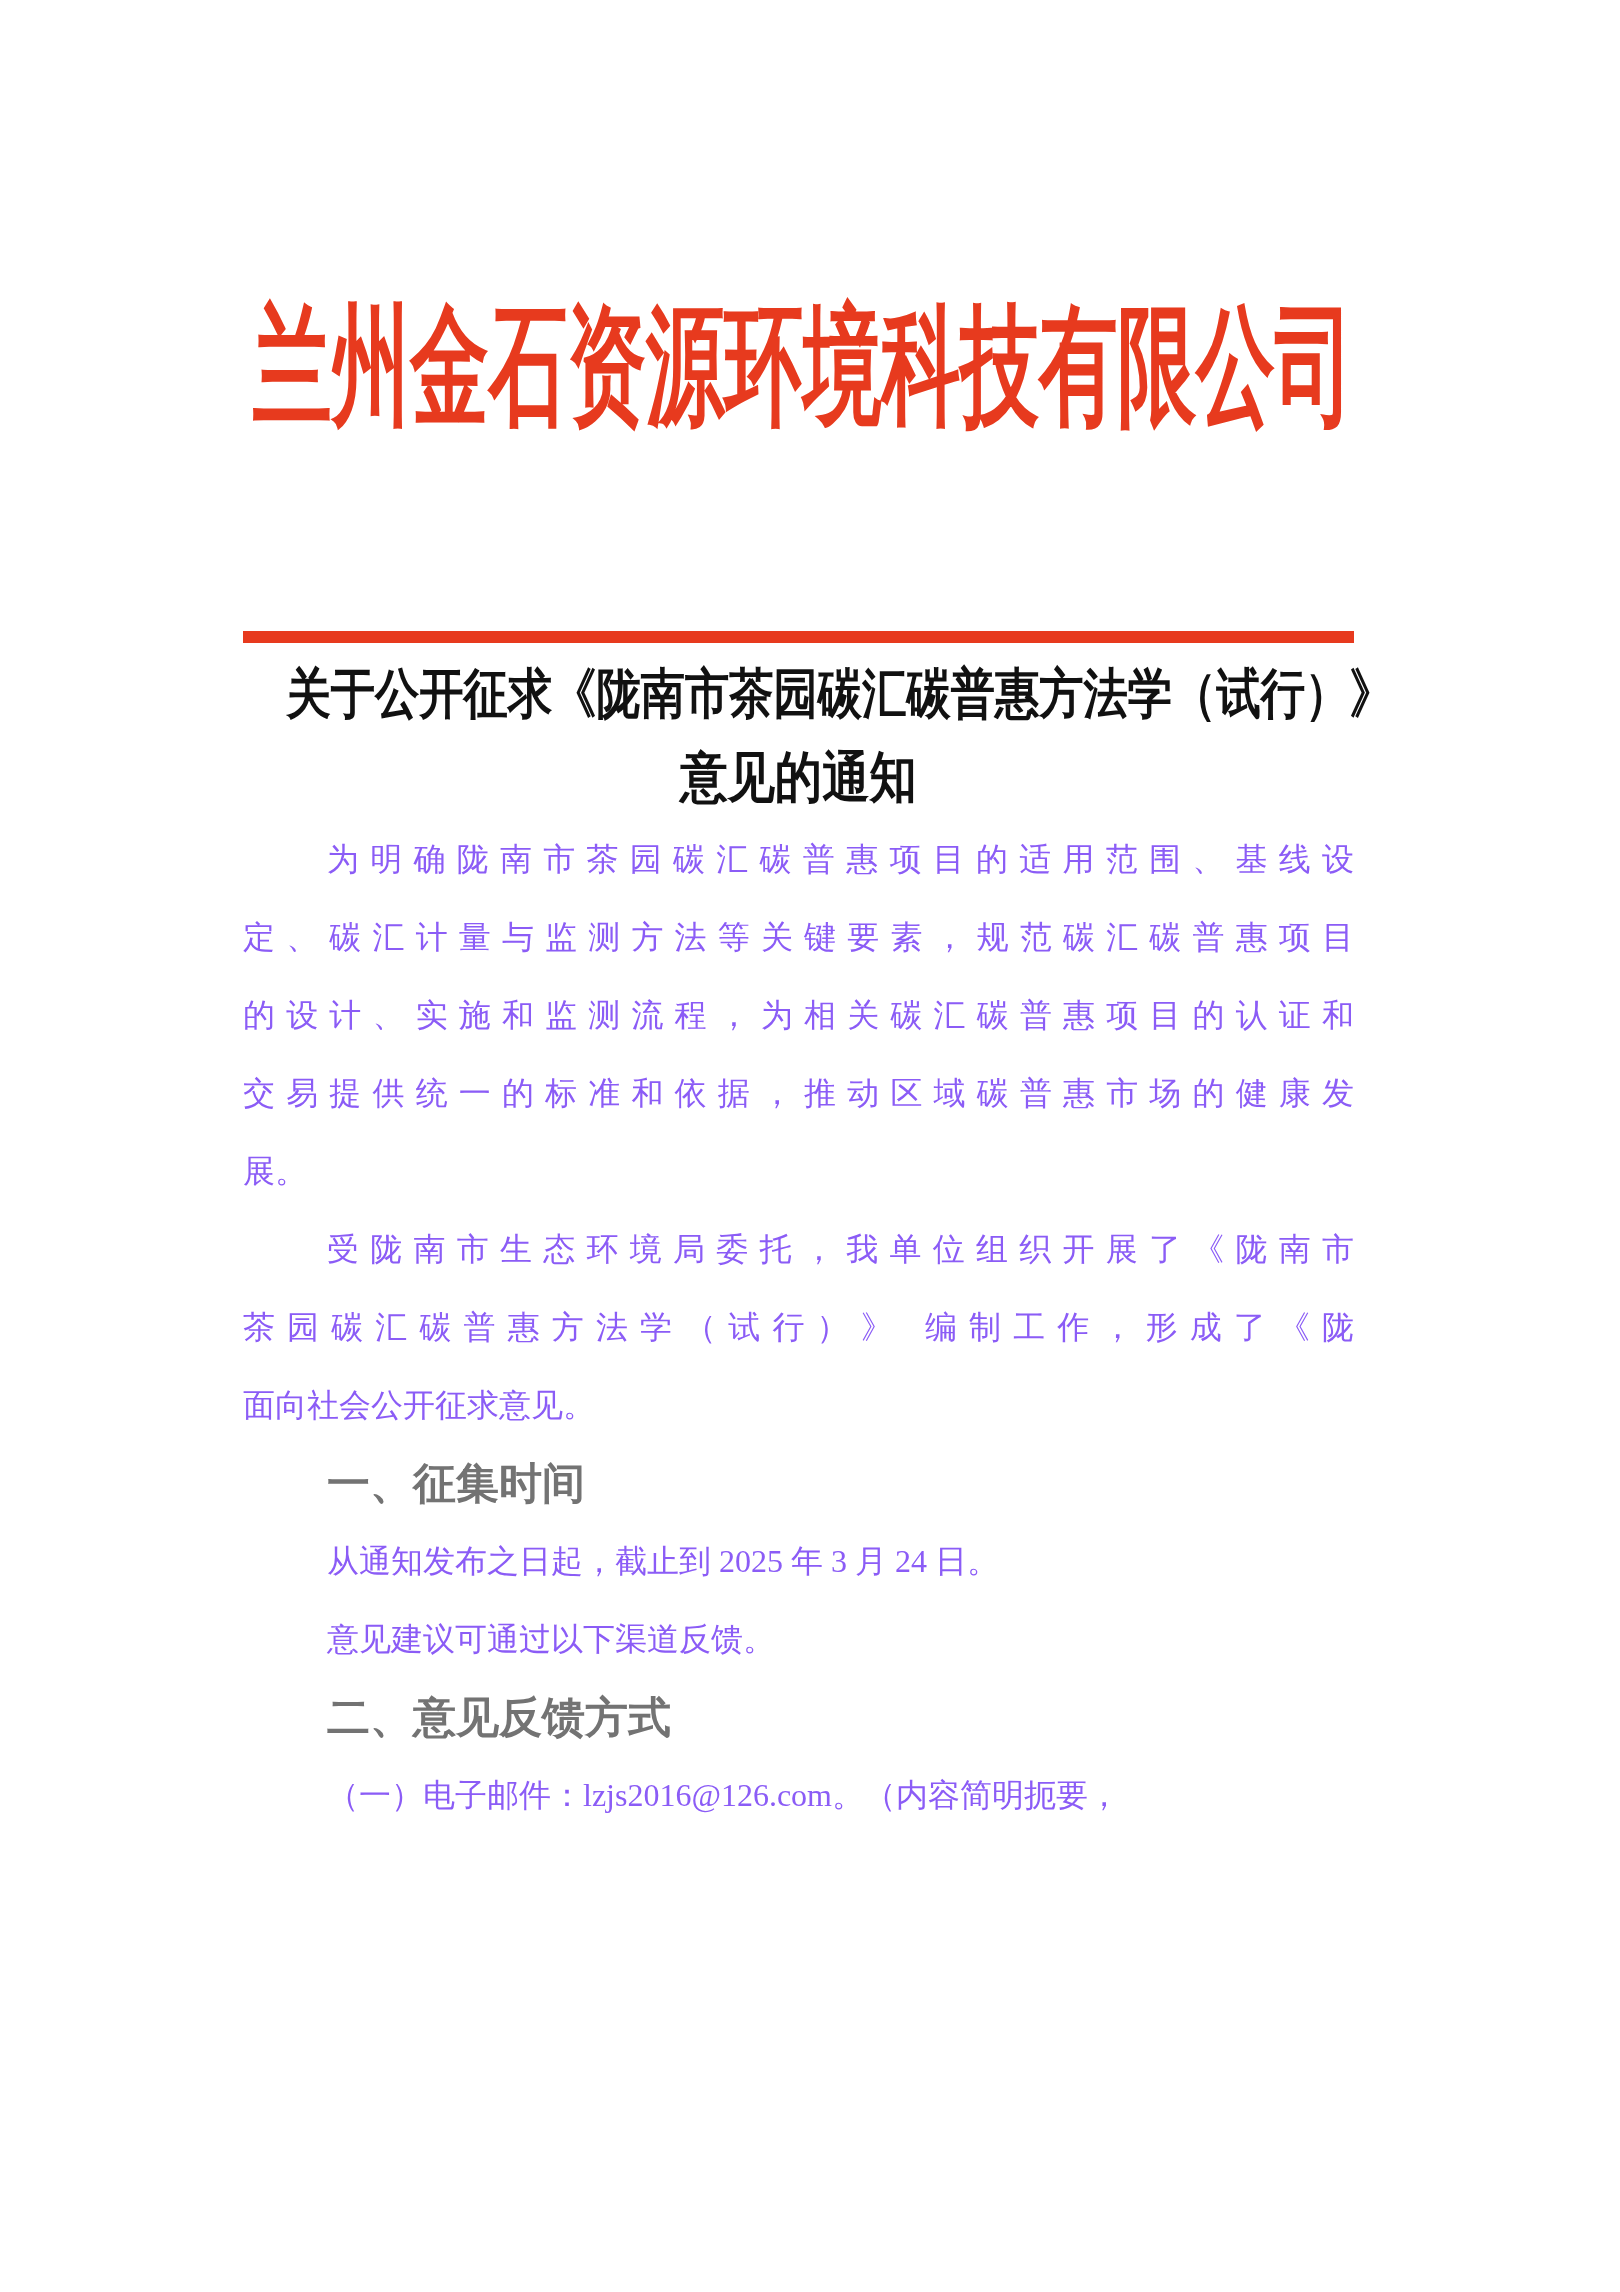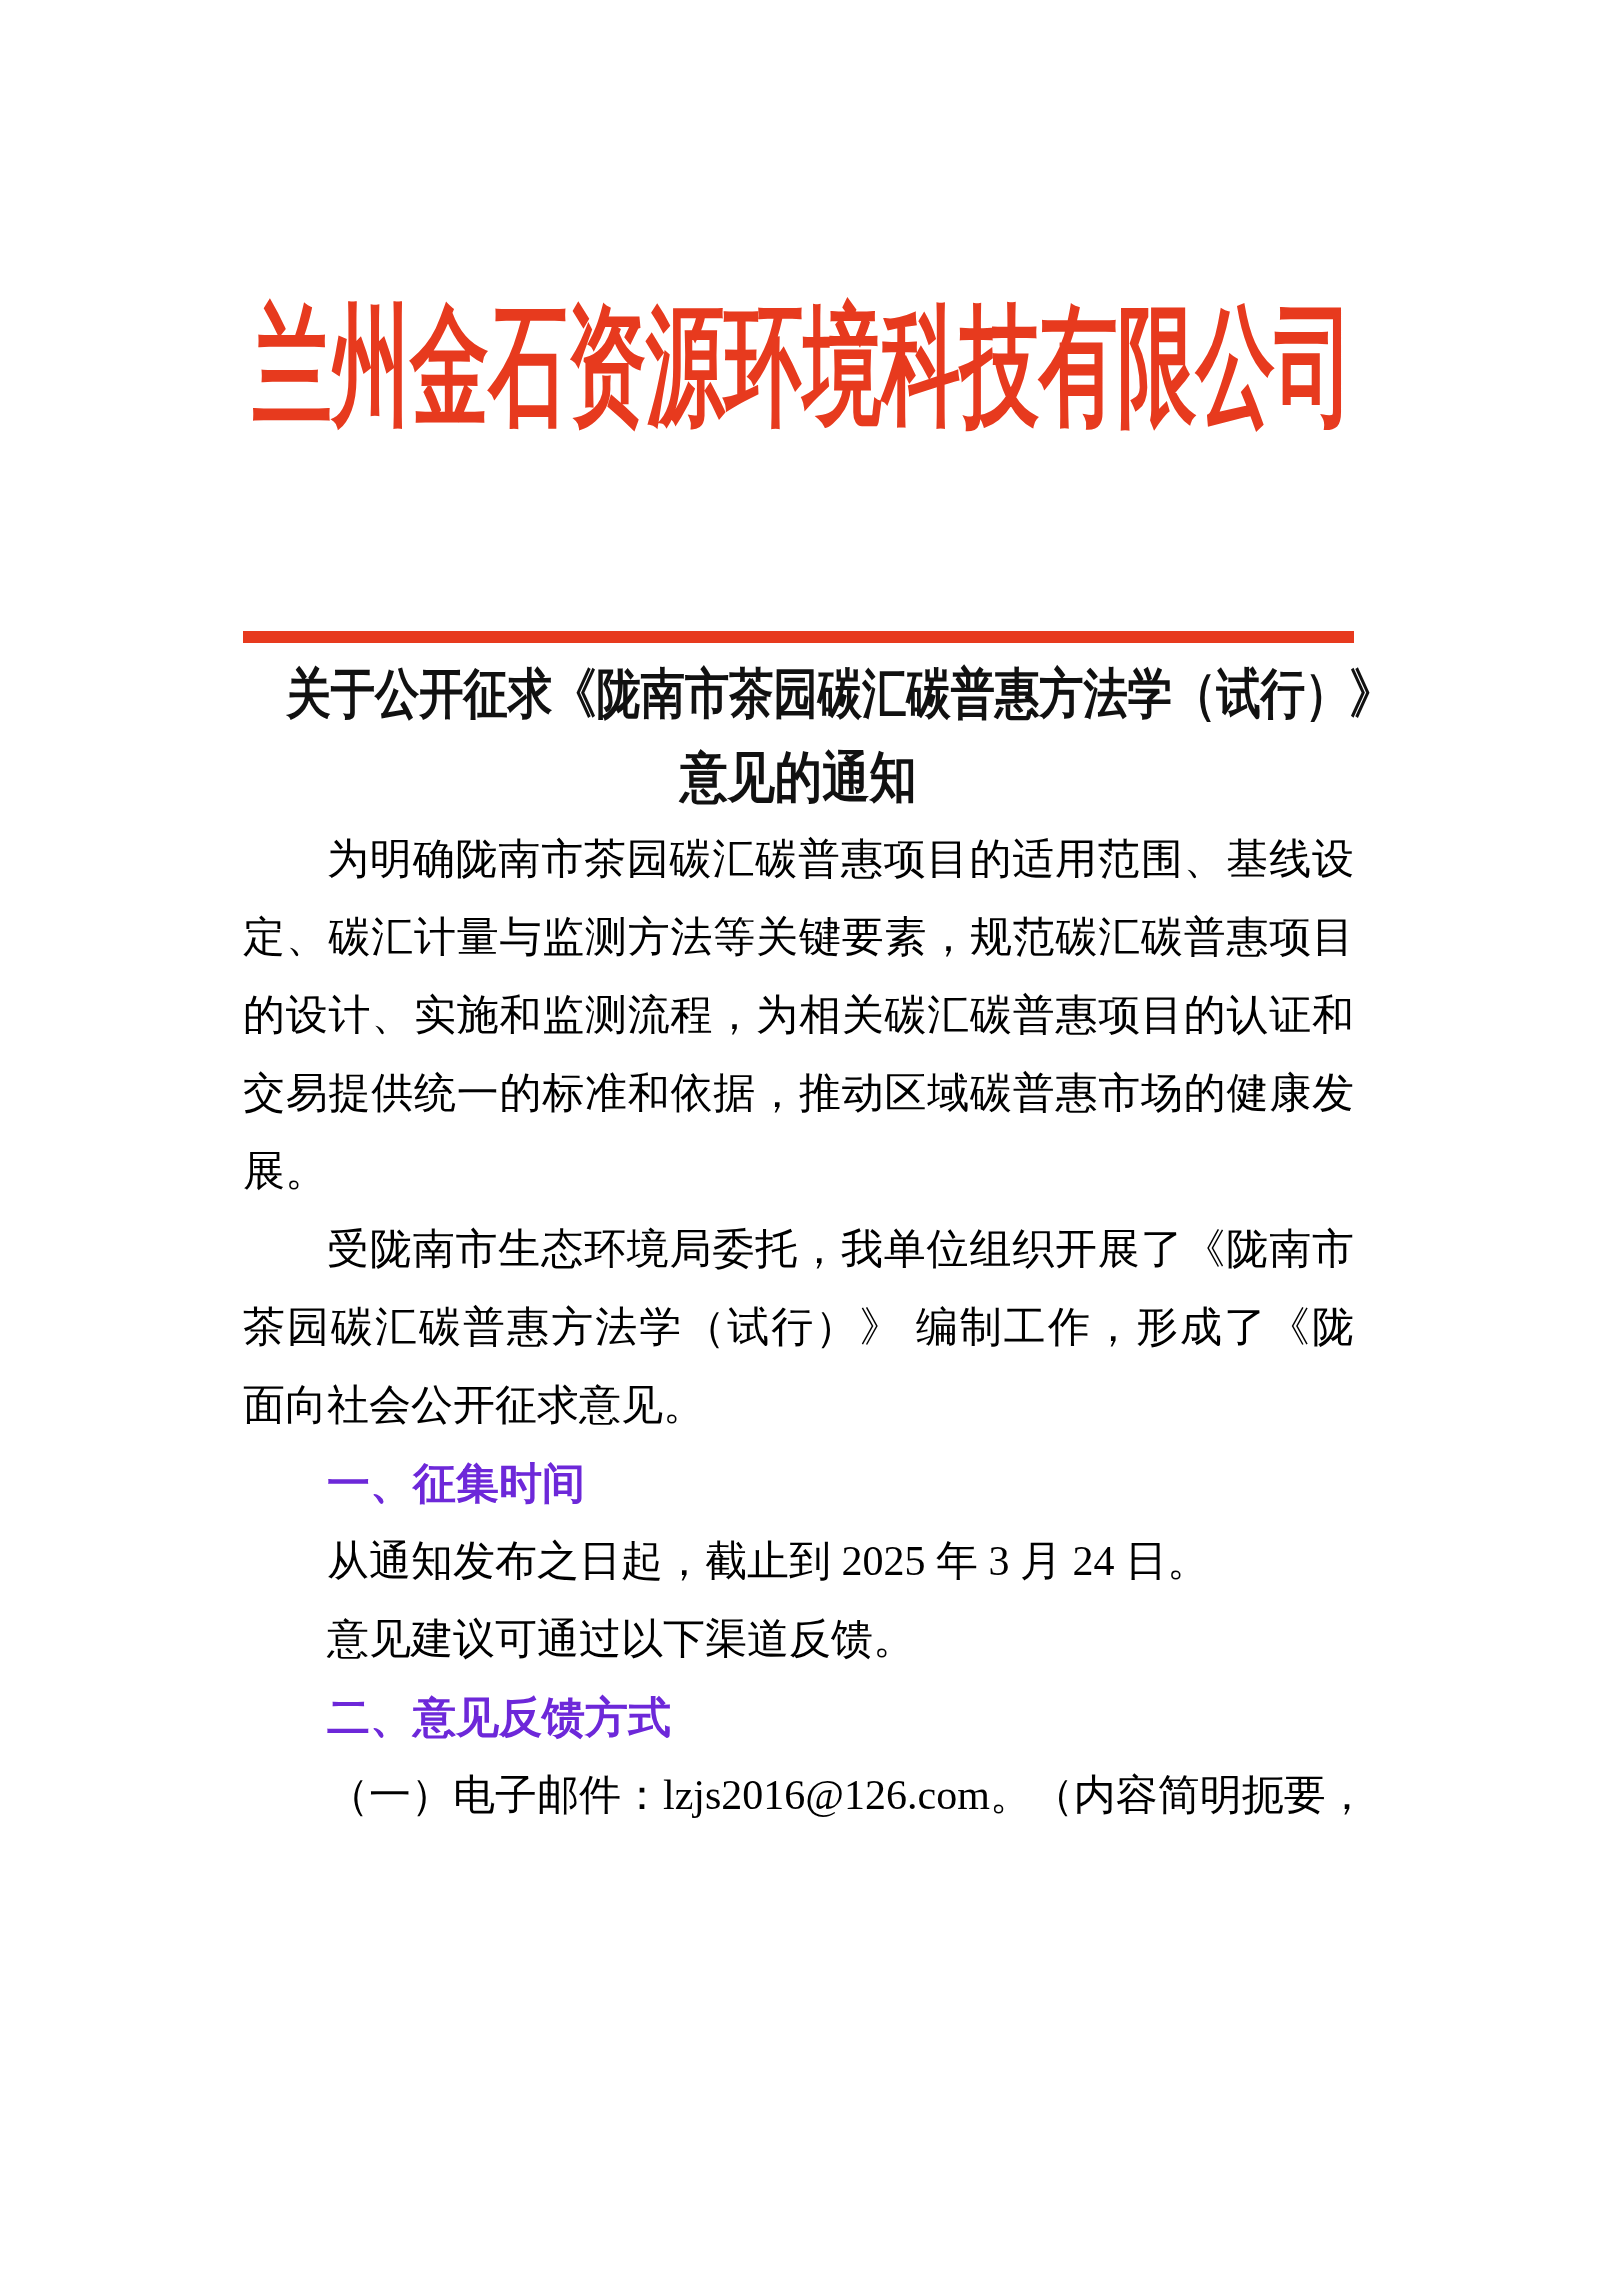--- a/index.html
+++ b/index.html
@@ -30,31 +30,31 @@
   #title2{top:745px;left:243px;width:1111px;text-align:center;}
   #title2 .stretch{
     display:inline-block;white-space:nowrap;
     font-size:55px;line-height:1.2;font-weight:700;color:#111;
     transform:scaleX(0.86);transform-origin:center center;
   }
 
   
   #bodyblock{top:820px;left:243px;width:1111px;}
   .line{
-    height:78px;line-height:78px;font-size:42px;
-    white-space:nowrap;color:#000000;
+    height:78px;line-height:78px;font-size:32px;
+    white-space:nowrap;color:#8b5cf6;
   }
   .fill{
     white-space:normal;
     text-align:justify;text-align-last:justify;
   }
   .ind{padding-left:84px;}
   .head{
     font-family:"Liberation Sans","DejaVu Sans",sans-serif;
-    font-weight:700;font-size:43px;color:#6d28d9;
+    font-weight:700;font-size:43px;color:#737373;
   }
 </style>
 </head>
 <body>
 
 <div class="abs" id="company">
   <span class="stretch">兰州金石资源环境科技有限公司</span>
 </div>
 
 <div class="abs" id="divider"></div>

